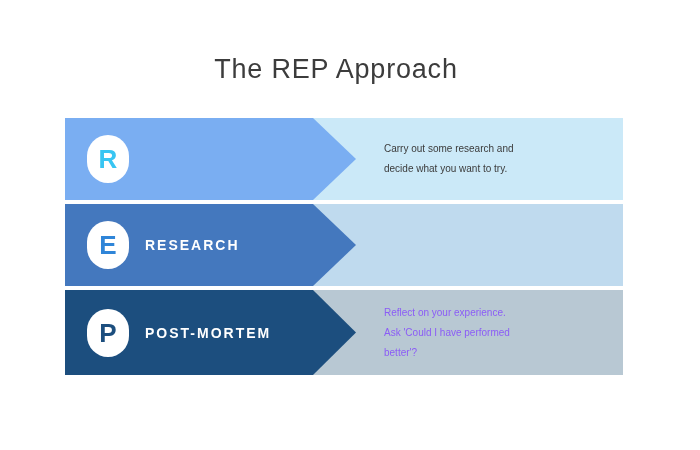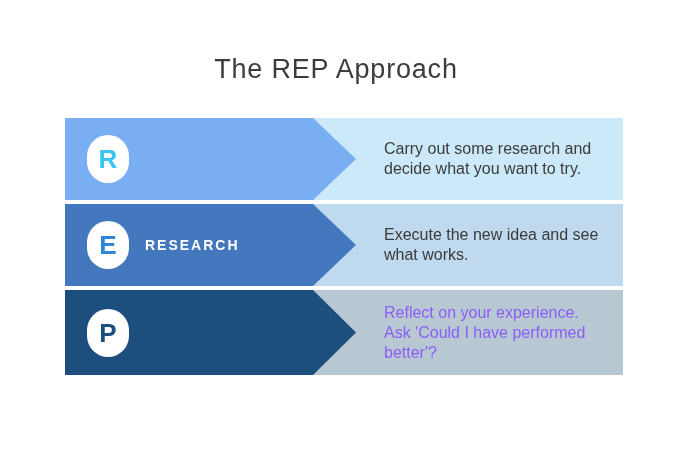--- a/index.html
+++ b/index.html
@@ -89,21 +89,21 @@
     font-weight: 700;
     letter-spacing: 2px;
     z-index: 3;
   }
   .step-desc {
     position: absolute;
     left: 319px;
     right: 12px;
     top: 50%;
     transform: translateY(-50%);
-    font-size: 16px;
+    font-size: 10px;
     font-weight: 500;
     line-height: 20px;
     color: #3b3b3b;
     white-space: pre-line;
     z-index: 3;
   }
 </style>
 </head>
 <body>
 
@@ -123,29 +123,28 @@
   </div>
 
   <div class="step step-2">
     <div class="panel" style="background: rgb(191, 218, 238);"></div>
     <div class="arrow-rect" style="background: rgb(68, 120, 190);"></div>
     <div class="arrow-tip" style="background: rgb(68, 120, 190);"></div>
     <div class="badge" style="background: rgb(255, 255, 255);">
       <span class="badge-letter" style="color: rgb(47, 133, 216);">E</span>
     </div>
     <div class="step-label" style="color: rgb(255, 255, 255);">RESEARCH</div>
-    <div class="step-desc" style="color: rgb(59, 59, 59);">Execute the new idea and see
-what works.</div>
   </div>
 
   <div class="step step-3">
     <div class="panel" style="background: rgb(184, 200, 211);"></div>
     <div class="arrow-rect" style="background: rgb(28, 78, 126);"></div>
     <div class="arrow-tip" style="background: rgb(28, 78, 126);"></div>
     <div class="badge" style="background: rgb(255, 255, 255);">
       <span class="badge-letter" style="color: rgb(28, 78, 126);">P</span>
     </div>
+    <div class="step-label" style="color: rgb(255, 255, 255);">POST-MORTEM</div>
     <div class="step-desc" style="color: #8b5cf6;">Reflect on your experience.
 Ask 'Could I have performed
 better'?</div>
   </div>
 
 </div>
 
 </body></html>

